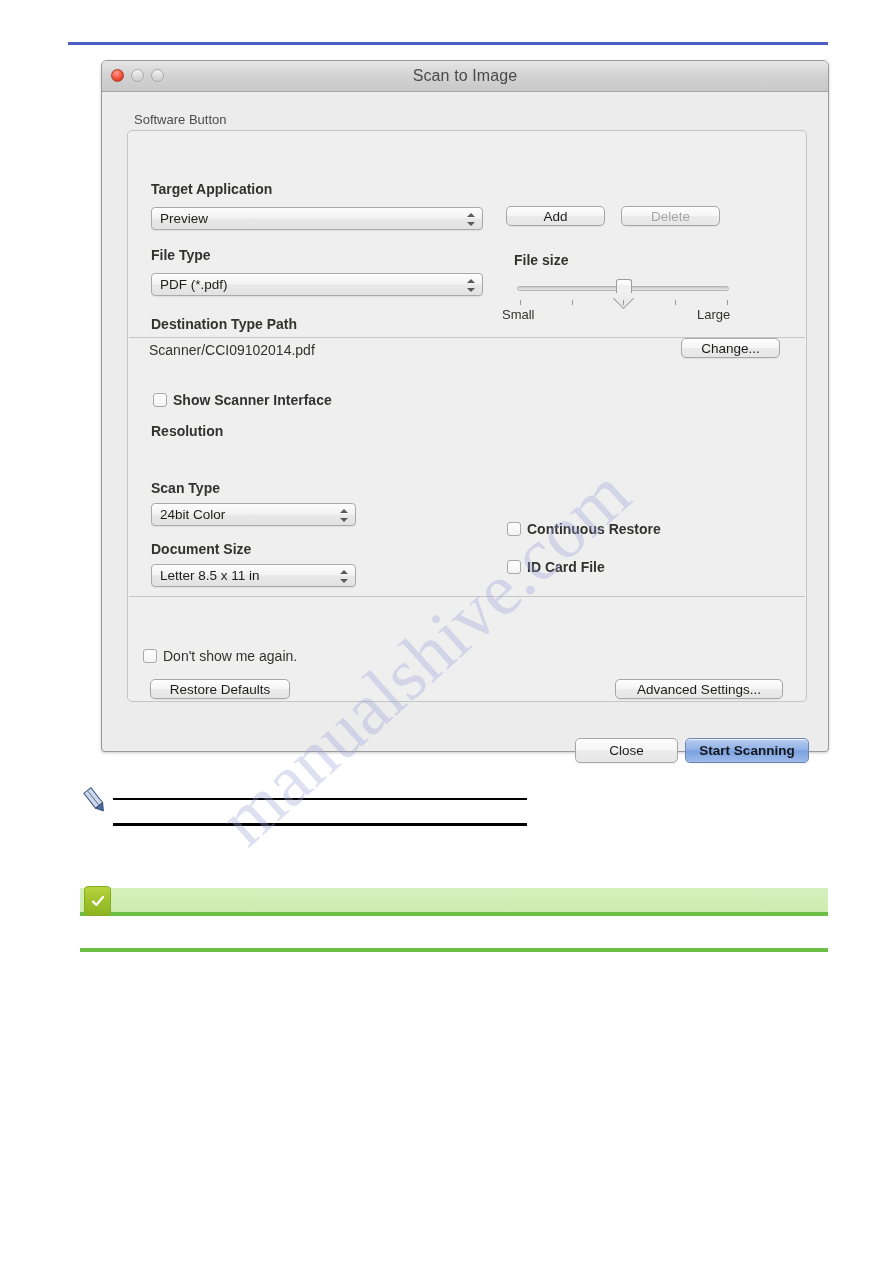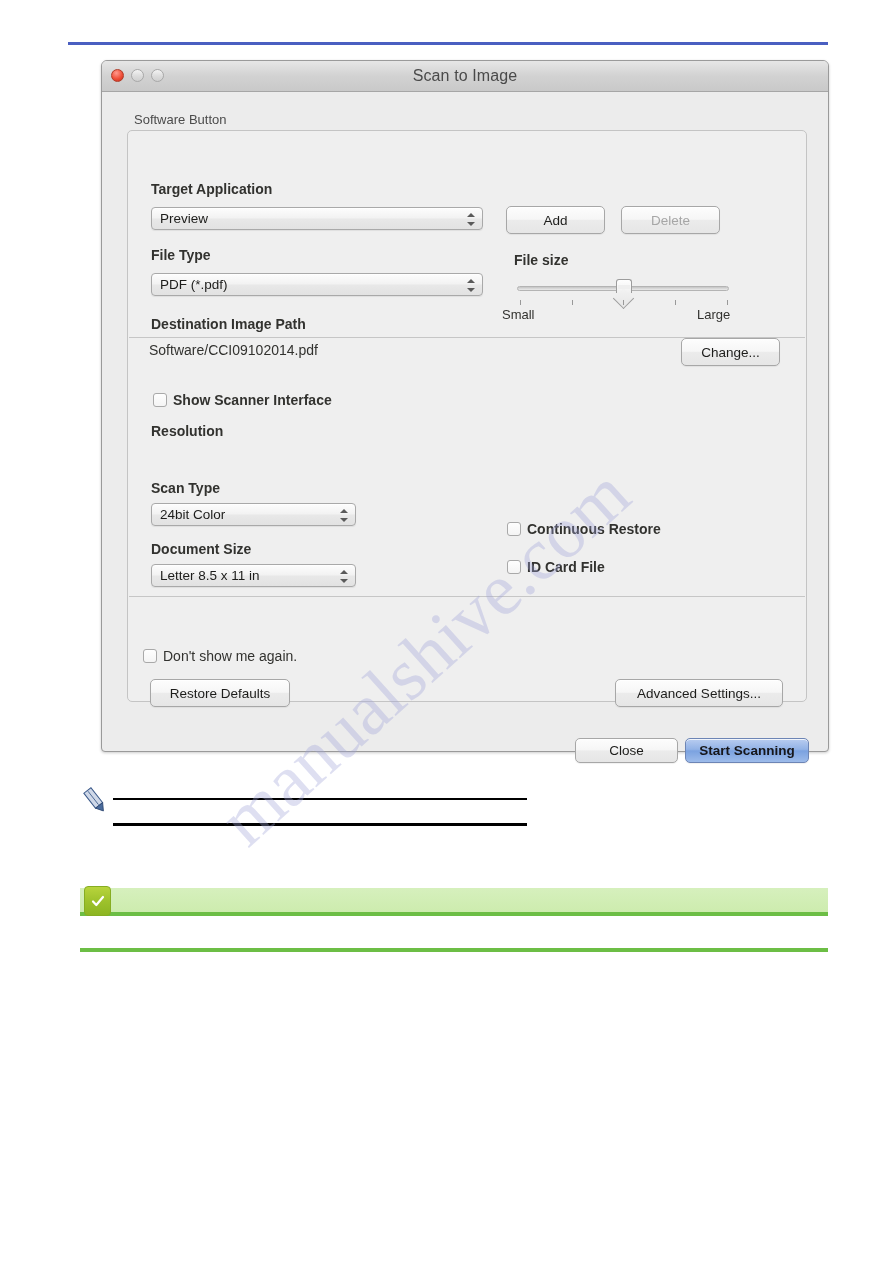--- a/index.html
+++ b/index.html
@@ -156,21 +156,21 @@
     border-bottom: 4px solid #5a5a5a;
   }
   .popup-arrows::after {
     bottom: 1px;
     border-top: 4px solid #5a5a5a;
   }
 
   
   .btn {
     position: absolute;
-    height: 28px;
+    height: 20px;
     background: linear-gradient(to bottom, #fdfdfd 0%, #f6f6f6 47%, #ebebeb 52%, #e6e6e6 100%);
     border: 1px solid #a7a7a7;
     border-radius: 5px;
     box-shadow: 0 1px 0 rgba(255,255,255,0.8) inset, 0 1px 1px rgba(0,0,0,0.06);
     font-size: 13.5px;
     color: #1d1d1b;
     display: flex;
     align-items: center;
     justify-content: center;
     box-sizing: border-box;
@@ -349,22 +349,22 @@
     <div class="slider-thumb" style="left:514px; top:187px;"></div>
     <div class="slider-thumb-mask" style="left:516px; top:193px;"></div>
     <div class="tick" style="left:418px; top:208px;"></div>
     <div class="tick" style="left:470px; top:208px;"></div>
     <div class="tick" style="left:521px; top:208px;"></div>
     <div class="tick" style="left:573px; top:208px;"></div>
     <div class="tick" style="left:625px; top:208px;"></div>
     <div class="slider-end" style="left:400px; top:215px;">Small</div>
     <div class="slider-end" style="left:595px; top:215px;">Large</div>
 
-    <div class="lbl" style="left:49px; top:224px;">Destination Image Path</div>
-    <div class="lbl-plain" style="left:47px; top:250px;">Software/CCI09102014.pdf</div>
+    <div class="lbl" style="left:49px; top:224px;">Destination Type Path</div>
+    <div class="lbl-plain" style="left:47px; top:250px;">Scanner/CCI09102014.pdf</div>
     <div class="btn" style="left:579px; top:246px; width:99px;">Change...</div>
 
     <div class="cbrow" style="left:51px; top:300px;">
       <div class="cbox"></div>
       <div class="cblabel">Show Scanner Interface</div>
     </div>
 
     <div class="lbl" style="left:49px; top:331px;text-align:center;">Resolution</div>
 
     <div class="lbl" style="left:49px; top:388px;">Scan Type</div>

